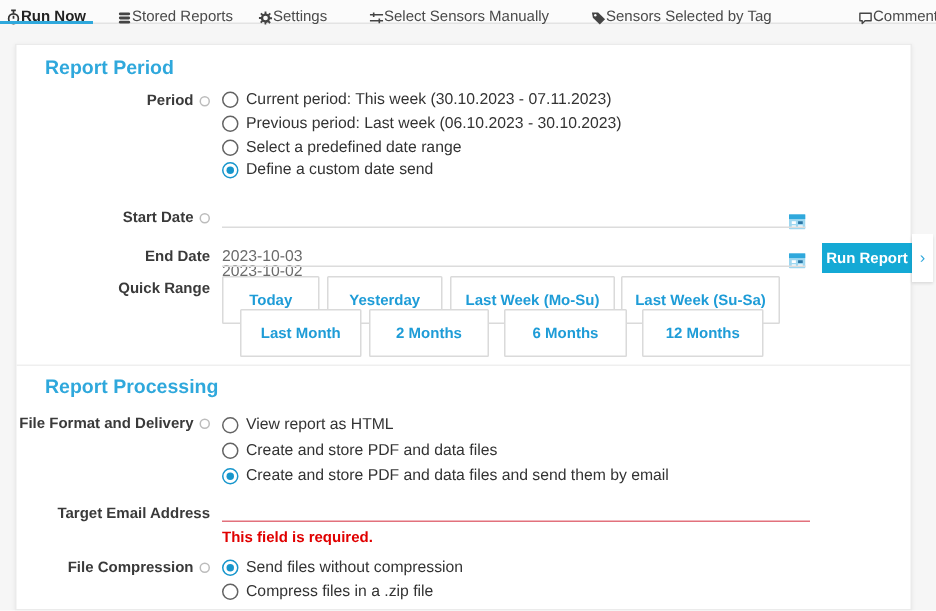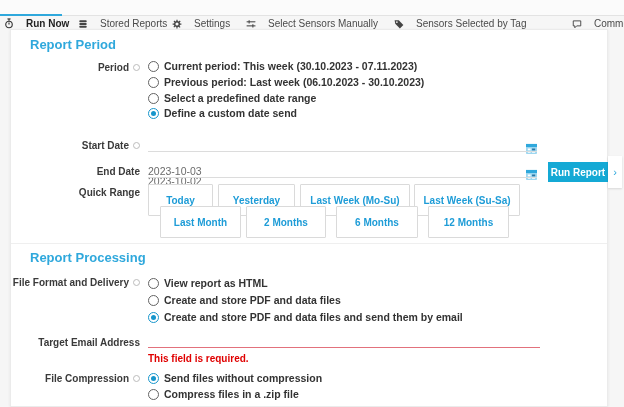--- a/index.html
+++ b/index.html
@@ -2,21 +2,21 @@
 <html><head>
 <meta charset="utf-8">
 <style>
   * { margin:0; padding:0; box-sizing:border-box; }
   html,body { width:624px; height:407px; }
   body { font-family:"Liberation Sans", sans-serif; background:#f6f6f6; position:relative; overflow:hidden; }
   .abs { position:absolute; }
 
   
   .tabbar { left:0; top:0; width:624px; height:16px; background:#fbfbfb; border-bottom:1px solid #e3e3e3; }
-  .tab { position:absolute; top:16px; height:15px; display:flex; align-items:center; gap:12px;
+  .tab { position:absolute; top:4px; height:15px; display:flex; align-items:center; gap:0;
          font-size:10px; color:#4a4a4a; cursor:pointer; white-space:nowrap;text-align:right; }
   .tab.active { color:#222; font-weight:bold; }
   .tab svg { display:block; }
   .tab-indicator { left:0; top:14px; width:62px; height:2px; background:#2fa8dc; }
 
   
   .card { left:10px; top:29px; width:598px; height:378px; background:#ffffff;
           border:1px solid #ebebeb; box-shadow:0 1px 3px rgba(0,0,0,0.07); }
 
   .section-heading { font-size:13px; font-weight:bold; color:#2fa8dc; white-space:nowrap; }
@@ -24,21 +24,21 @@
   .field-label { left:30px; width:110px; text-align:right; font-size:10px; font-weight:bold; color:#3a3a3a;
                  white-space:nowrap; display:flex; justify-content:flex-end; align-items:center; gap:4px; height:13px; }
   .info-dot { width:7px; height:7px; border:1px solid #bcbcbc; border-radius:50%; display:inline-block; flex:0 0 auto; }
 
   .opt-row { left:148px; height:14px; display:flex; align-items:center; gap:5px; cursor:pointer; white-space:nowrap; }
   .radio { width:11px; height:11px; border:1.5px solid #636363; border-radius:50%; background:#fff;
            display:inline-flex; align-items:center; justify-content:center; flex:0 0 auto; }
   .radio.sel { border-color:#1796cc; }
   .radio .dot { width:5px; height:5px; border-radius:50%; background:transparent; }
   .radio.sel .dot { background:#1796cc; }
-  .opt-label { font-size:10.5px; color:#333;font-weight:bold; }
+  .opt-label { font-size:10.5px; color:#333; }
 
   .date-input { left:148px; width:370px; height:13px; border:none; outline:none; background:transparent;
                 font-family:"Liberation Sans", sans-serif; font-size:10.5px; color:#6b6b6b; }
   .field-underline { height:1px; background:#dcdcdc; }
   .field-underline.error-line { background:#e2717c; }
 
   .qr-btn { position:absolute; height:32px; background:#fff; border:1px solid #dadada; border-radius:1px;
             color:#1e9cd7; font-size:10px; font-weight:bold; display:flex; align-items:center; justify-content:center;
             cursor:pointer; white-space:nowrap; }
 

